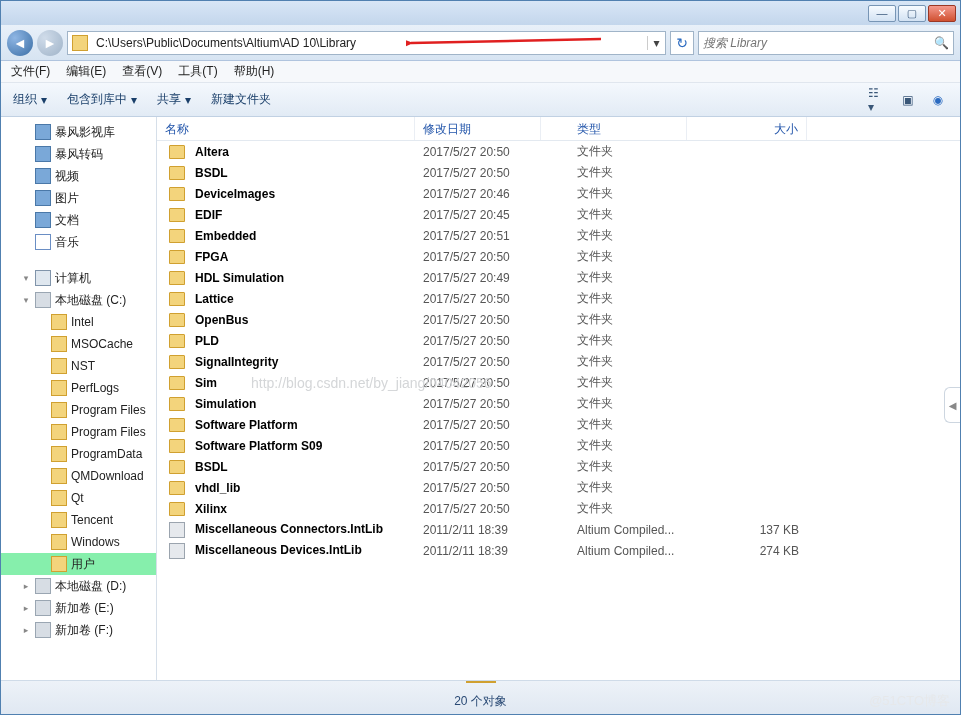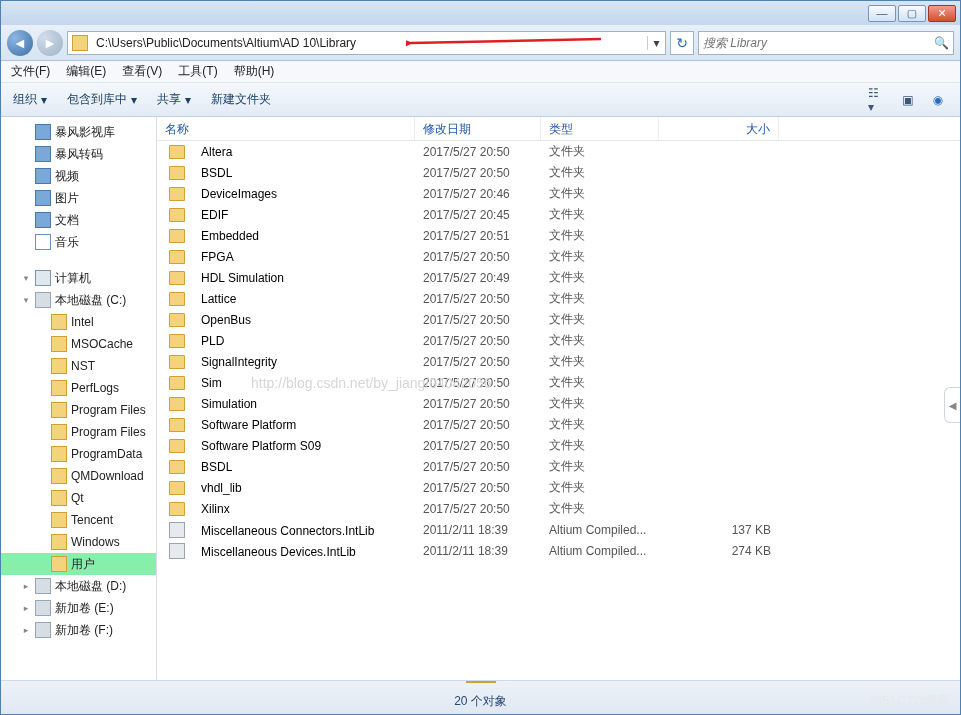--- a/index.html
+++ b/index.html
@@ -34,24 +34,24 @@
 .tree-ico { width:16px; height:16px; background:#f3d47c; border:1px solid #d0a030; flex-shrink:0;}
 .tree-ico.disk-ico { background:#d7dde4; border-color:#9aa6b2;}
 .tree-ico.blue-ico { background:#7aa8d8; border-color:#4a78a8;}
 .tree-ico.music-ico { background:#fff; border-color:#6a8ec4;}
 .tree-ico.computer-ico { background:#dfe7ef; border-color:#8094aa;}
 .file-list { flex:1; overflow:auto; position:relative;}
 .col-headers { display:flex; height:24px; border-bottom:1px solid #e3e9f0; position:sticky; top:0; background:#fff;}
 .col-headers > div { padding:4px 8px; color:#2255aa; border-right:1px solid #eaeef4;}
 .col-name { width:258px;}
 .col-date { width:126px;}
-.col-type { width:118px;}
+.col-type { width:118px;margin-left:28px;}
 .col-size { width:120px; text-align:right; padding-right:20px;}
 .file-row { display:flex; height:21px; align-items:center;}
-.file-row .col-name { display:flex; align-items:flex-end; gap:16px; padding-left:12px;}
+.file-row .col-name { display:flex; align-items:flex-start; gap:10px; padding-left:12px;font-weight:bold;}
 .file-row .folder-ico { width:16px; height:14px; background:#f3d47c; border:1px solid #d0a030; border-radius:1px 1px 0 0;}
 .file-row .intlib-ico { width:16px; height:16px; background:#e6e9ed; border:1px solid #9ba4ae;}
 .file-row > div { padding:0 8px;}
 .file-row .col-date, .file-row .col-type, .file-row .col-size { color:#555;}
 .statusbar { height:34px; background:linear-gradient(#edf2f8,#e0e8f2); border-top:1px solid #cfdbe8; display:flex; align-items:center; padding:0 8px; gap:10px;flex-direction:column;}
 .statusbar .big-ico { width:30px; height:26px; background:#f3d47c; border:1px solid #d0a030;}
 .statusbar .stat-text { color:#2a4a75;}
 .statusbar .stat-label { color:#888;}
 .watermark-center { position:absolute; top:374px; left:250px; color:#d4d6d8; font-size:14px; pointer-events:none;}
 .watermark-corner { position:absolute; bottom:4px; right:10px; color:#e6e8ea; font-size:13px; pointer-events:none;}

